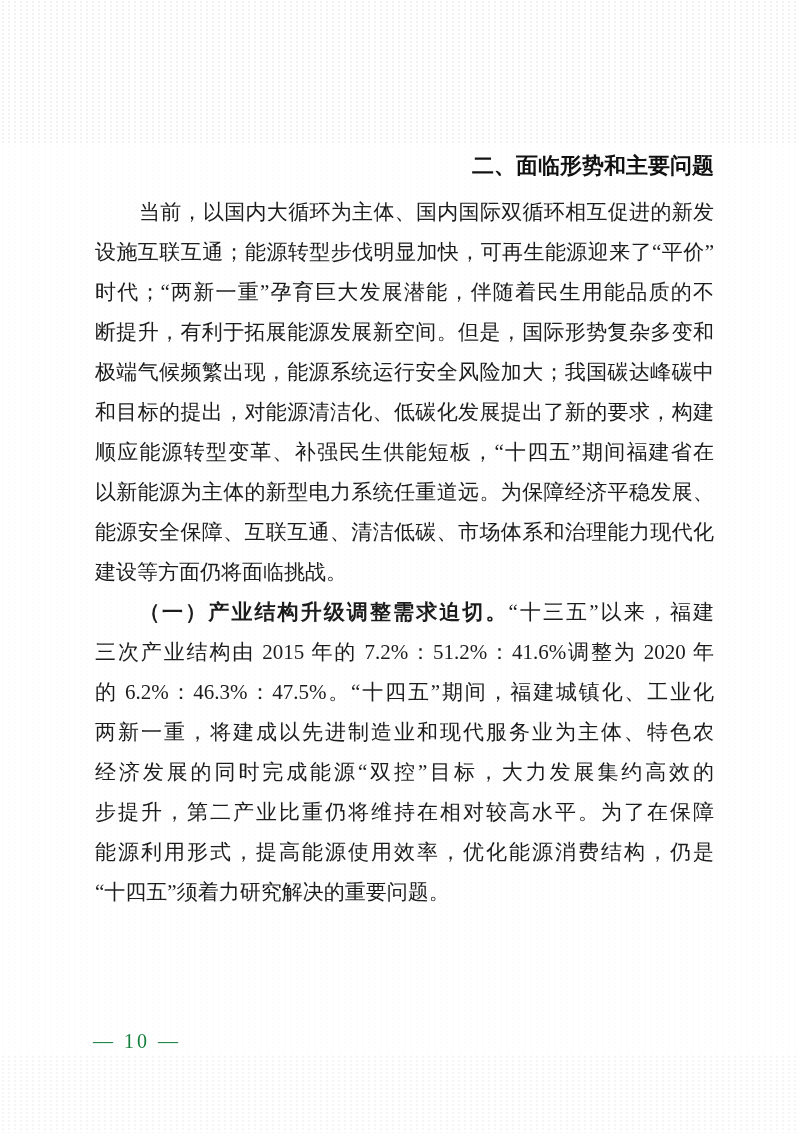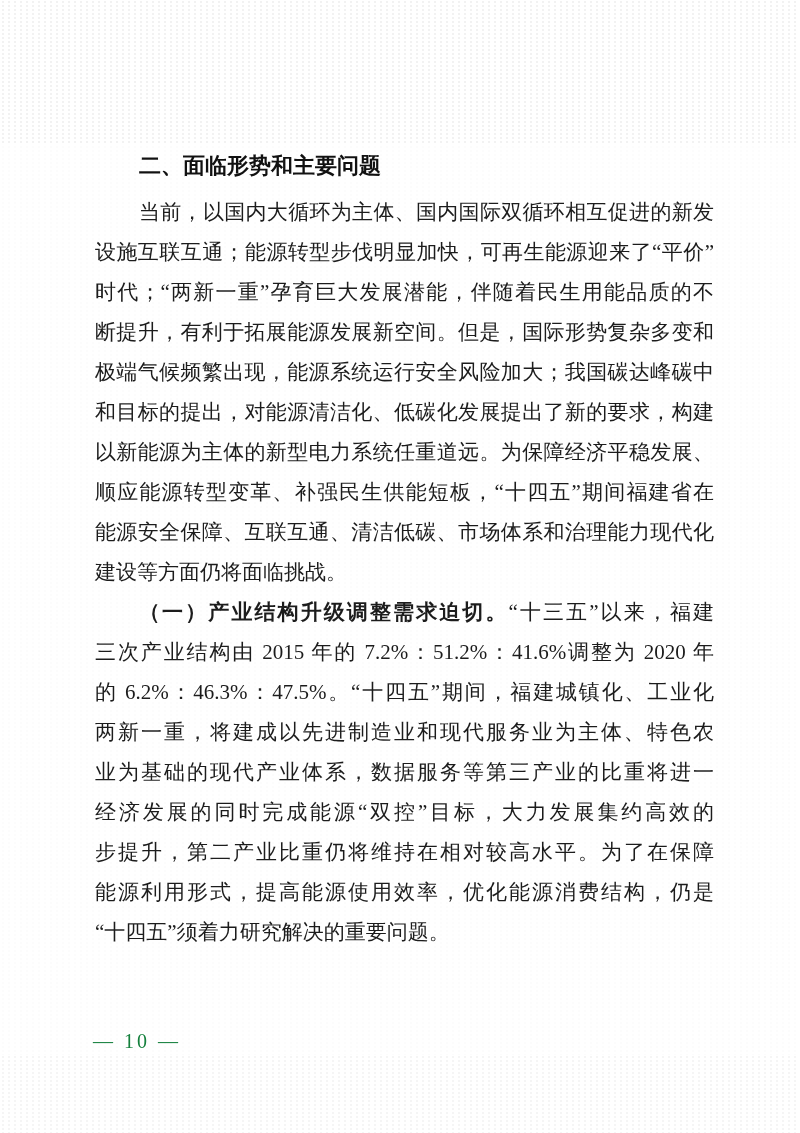--- a/index.html
+++ b/index.html
@@ -36,20 +36,21 @@
     width: 619px;
   }
   .heading {
     margin: 0 0 8px 0;
     font-family: "Liberation Sans", sans-serif;
     font-weight: bold;
     font-size: 22px;
     line-height: 36px;
     text-indent: 44px;
     color: #111111;
+    text-align: right;
   }
   .para { margin: 0; }
   .line {
     font-size: 21px;
     line-height: 40px;
     height: 40px;
     white-space: nowrap;
     overflow: visible;
   }
   .line.just {
@@ -82,34 +83,33 @@
   <div class="content">
     <h2 class="heading">二、面临形势和主要问题</h2>
 
     <div class="para">
       <div class="line just indent">当前，以国内大循环为主体、国内国际双循环相互促进的新发</div>
       <div class="line just">设施互联互通；能源转型步伐明显加快，可再生能源迎来了“平价”</div>
       <div class="line just">时代；“两新一重”孕育巨大发展潜能，伴随着民生用能品质的不</div>
       <div class="line just">断提升，有利于拓展能源发展新空间。但是，国际形势复杂多变和</div>
       <div class="line just">极端气候频繁出现，能源系统运行安全风险加大；我国碳达峰碳中</div>
       <div class="line just">和目标的提出，对能源清洁化、低碳化发展提出了新的要求，构建</div>
+      <div class="line just">顺应能源转型变革、补强民生供能短板，“十四五”期间福建省在</div>
       <div class="line just">以新能源为主体的新型电力系统任重道远。为保障经济平稳发展、</div>
-      <div class="line just">顺应能源转型变革、补强民生供能短板，“十四五”期间福建省在</div>
       <div class="line just">能源安全保障、互联互通、清洁低碳、市场体系和治理能力现代化</div>
       <div class="line">建设等方面仍将面临挑战。</div>
     </div>
 
     <div class="para">
       <div class="line just indent">
         <span class="lead">（一）产业结构升级调整需求迫切。</span><span>“十三五”以来，福建</span>
       </div>
       <div class="line just">三次产业结构由 2015 年的 7.2%：51.2%：41.6%调整为 2020 年</div>
       <div class="line just">的 6.2%：46.3%：47.5%。“十四五”期间，福建城镇化、工业化</div>
       <div class="line just">两新一重，将建成以先进制造业和现代服务业为主体、特色农</div>
-      <div class="line just">业为基础的现代产业体系，数据服务等第三产业的比重将进一</div>
       <div class="line just">经济发展的同时完成能源“双控”目标，大力发展集约高效的</div>
       <div class="line just">步提升，第二产业比重仍将维持在相对较高水平。为了在保障</div>
       <div class="line just">能源利用形式，提高能源使用效率，优化能源消费结构，仍是</div>
       <div class="line">“十四五”须着力研究解决的重要问题。</div>
     </div>
   </div>
 
   <div class="page-number">— 10 —</div>
 </div>
 

